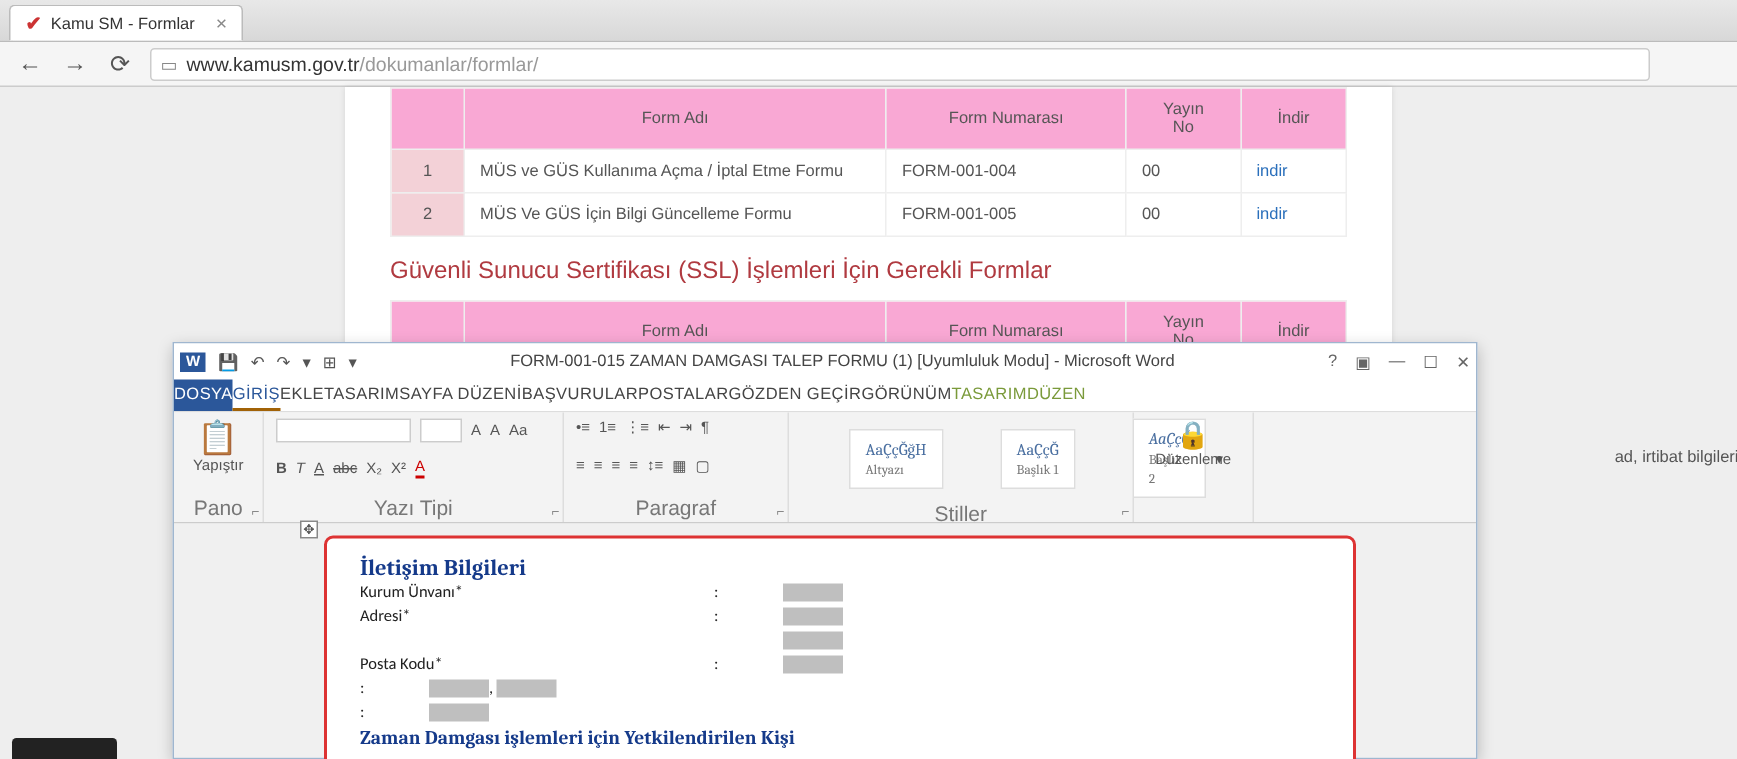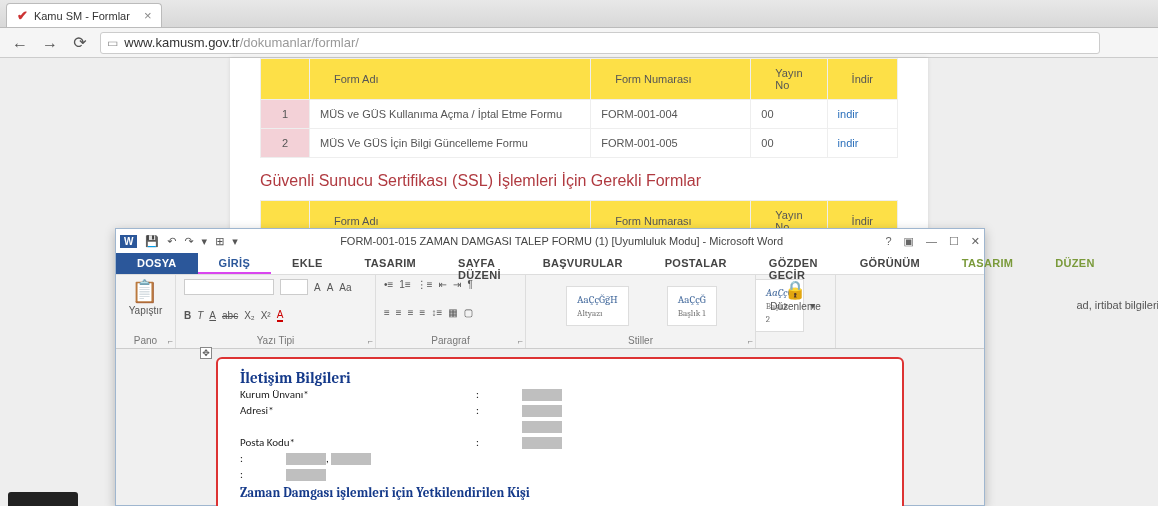--- a/index.html
+++ b/index.html
@@ -14,43 +14,43 @@
 .nav-btn { width: 20px; height: 20px; color: #555; font-size: 16px; display:flex; align-items:center; justify-content:center; cursor:pointer;}
 .addr-bar { flex: 1; max-width: 1000px; height: 22px; border: 1px solid #ccc; border-radius: 3px; background: #fff; display: flex; align-items: center; padding: 0 6px; font-size: 13px; color: #333; gap:6px;}
 .addr-bar .page-icon { color:#888; font-size:12px;}
 .addr-bar .url-dark { color:#333; }
 .addr-bar .url-light { color:#999; }
 
 
 .page { position: absolute; top:58px; left:0; right:0; bottom:0; background:#eee; }
 .content-wrap { margin: 0 230px 0 230px; background:#fff; padding: 0 30px 0 30px; min-height: 100%; box-shadow: 0 0 4px rgba(0,0,0,0.1);}
 table.form-table { width: 100%; border-collapse: collapse; font-size: 11px; color:#555;}
-table.form-table th { background:#fde047; color:#555; text-align:left; font-weight:normal; padding:8px 24px; border:1px solid #eee;}
+table.form-table th { background:#f9a8d4; color:#555; text-align:center; font-weight:normal; padding:8px 24px; border:1px solid #eee;}
 table.form-table td { padding:8px 10px; border:1px solid #eee; background:#fff;}
 table.form-table td.rownum { background:#f3d1d7; text-align:center; width:30px;}
 table.form-table a { color:#2a6fbb; text-decoration:none; }
 .section-title { color:#b03a40; font-size:16px; margin:14px 0 10px;}
 .indir-circle { border:2px solid #d33; border-radius:14px; padding:2px 12px; display:inline-block;}
 .footer-right { position:absolute; right:180px; top:330px; font-size:11px; color:#555; text-align:left; line-height:1.6;}
 .footer-right a{color:#2a6fbb;}
 
 
 .word-window { position:absolute; left:115px; top:228px; width:870px; height:278px; background:#fff; border:1px solid #9fb6cf; box-shadow:0 3px 10px rgba(0,0,0,0.25); font-family:"Segoe UI",Arial,sans-serif;}
 .word-titlebar { height:24px; background:#fff; display:flex; align-items:center; padding:0 4px; font-size:11px; color:#444;}
 .word-titlebar .qat { display:flex; gap:8px; align-items:center; color:#555;}
 .word-titlebar .qat .w-icon{ background:#2b579a; color:#fff; padding:1px 4px; font-weight:bold; font-size:10px;}
 .word-titlebar .title { flex:1; text-align:center; }
 .word-titlebar .win-ctrl { display:flex; gap:12px; color:#666;}
 .word-ribbon-tabs { height:22px; background:#fff; display:flex; font-size:11px; border-bottom:1px solid #ddd;}
-.word-ribbon-tabs .rtab{ padding:4px 21px; color:#444; cursor:pointer; text-transform:uppercase; letter-spacing:0.3px;font-weight:bold;}
+.word-ribbon-tabs .rtab{ padding:4px 0; color:#444; cursor:pointer; text-transform:uppercase; letter-spacing:0.3px;}
 .word-ribbon-tabs .rtab.file{ background:#2b579a; color:#fff;}
-.word-ribbon-tabs .rtab.active{ border-bottom:2px solid #d946ef; color:#2b579a;text-align:right;}
+.word-ribbon-tabs .rtab.active{ border-bottom:2px solid #a16207; color:#2b579a;text-align:right;}
 .word-ribbon { height:74px; background:#f3f3f3; border-bottom:1px solid #ccc; display:flex; font-size:10px; color:#555;}
 .rgroup{ border-right:1px solid #ddd; padding:4px 8px 2px; display:flex; flex-direction:column; justify-content:space-between; position:relative;}
-.rgroup .gname{ text-align:center; font-size:10px; color:#777; }
+.rgroup .gname{ text-align:center; font-size:14px; color:#777; }
 .rgroup .row{ display:flex; gap:6px; align-items:center; margin-bottom:2px;}
 .ff-box{ border:1px solid #ccc; background:#fff; padding:1px 4px; font-size:10px; height:16px; display:flex; align-items:center;}
 .style-box{ border:1px solid #ddd; background:#fff; padding:6px 10px; font-size:11px; font-family:"Cambria",serif;margin-left:32px;}
 .rgroup .corner{position:absolute; right:2px; bottom:2px; font-size:9px; color:#888;}
 
 .word-doc { position:absolute; top:120px; left:0; right:0; bottom:0; background:#f0f0f0; padding:8px 80px 0 100px;}
 .doc-page { background:#fff; border:2px solid #d33; border-radius:6px; padding:10px 22px; position:relative; font-family:"Calibri",Arial,sans-serif;}
 .doc-page h3{ color:#153a8a; font-family:"Cambria",serif; font-size:15px; font-weight:bold; margin-bottom:0;}
 .doc-page h4{ color:#153a8a; font-family:"Cambria",serif; font-size:13px; font-weight:bold; margin-top:2px;}
 .doc-page .sub2{ color:#153a8a; font-family:"Cambria",serif; font-size:13px; font-weight:bold; margin-top:2px;}

